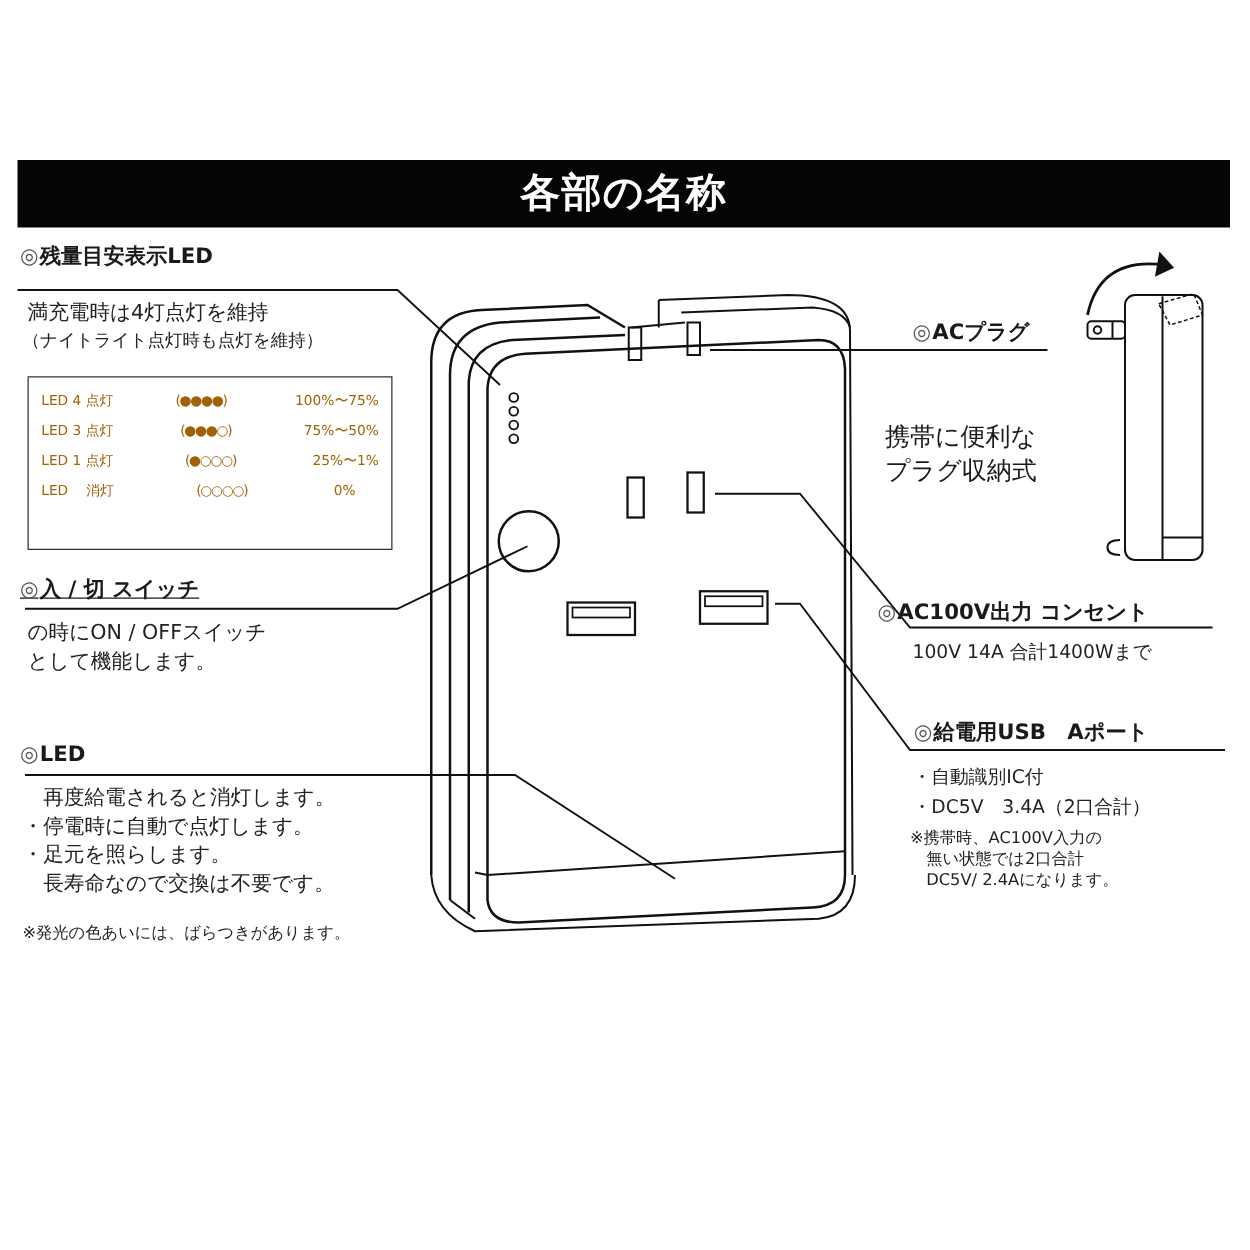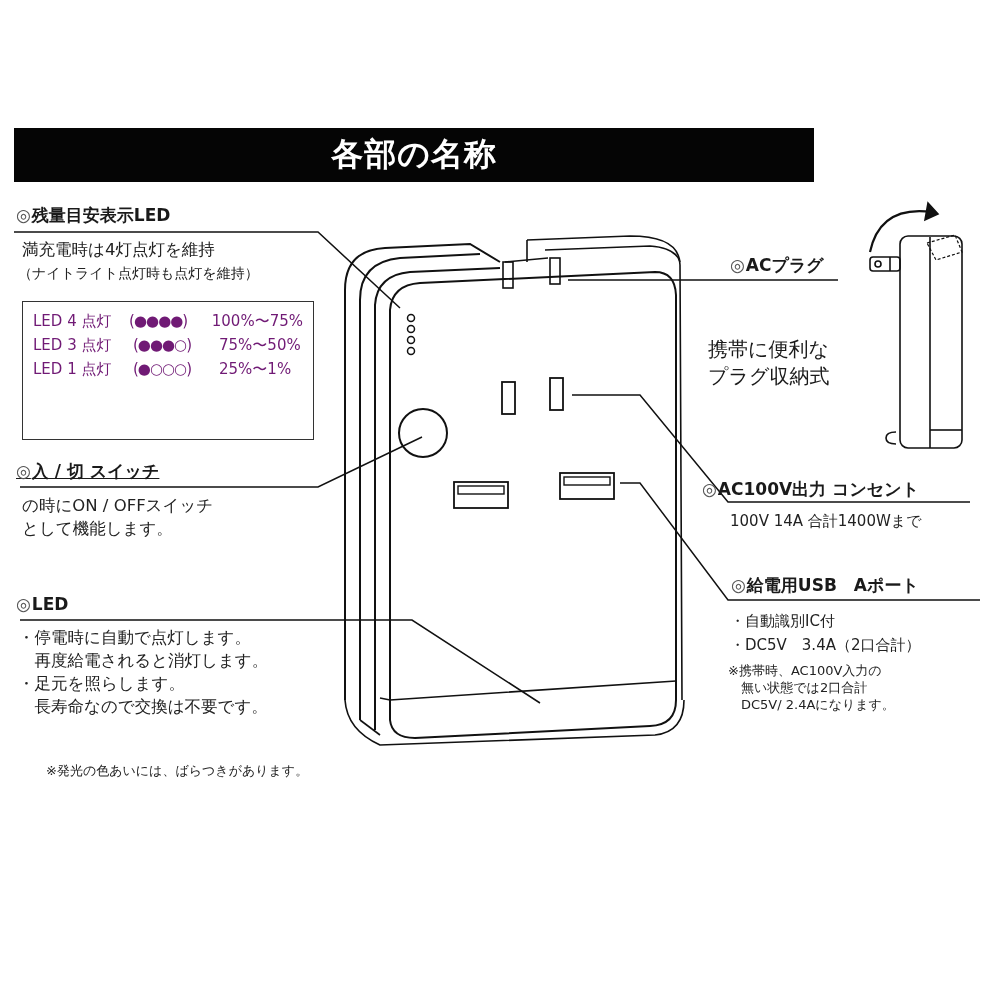--- a/index.html
+++ b/index.html
@@ -1,29 +1,29 @@
 <!DOCTYPE html>
 <html><head>
 <meta charset="utf-8">
 <style>
   html, body { margin: 0; padding: 0; background: #ffffff; }
   body { width: 1000px; height: 1000px; position: relative; overflow: hidden;
          font-family: "DejaVu Sans", sans-serif; color: #1a1a1a; }
-  .title-bar { position: absolute; left: 14px; top: 128px; width: 800px; height: 54px;
+  .title-bar { position: absolute; left: 14px; top: 128px; width: 970px; height: 54px;
                background: #050505; display: flex; align-items: center; justify-content: center; }
   .title-bar span { color: #ffffff; font-size: 32px; font-weight: bold; letter-spacing: 1px; }
   .abs { position: absolute; }
   .heading { font-size: 17px; font-weight: bold; color: #1a1a1a; white-space: nowrap; }
   .heading .mark { font-weight: normal; color: #555; margin-right: 1px; }
   .body-text { font-size: 16.5px; line-height: 23px; color: #222; white-space: nowrap; }
   .small-text { font-size: 14px; line-height: 19px; color: #222; white-space: nowrap; }
   .tiny-text { font-size: 13px; line-height: 17px; color: #222; white-space: nowrap; }
   .led-table { position: absolute; left: 22px; top: 301px; width: 292px; height: 139px;
                border: 1.5px solid #333; box-sizing: border-box; padding: 7px 10px; }
-  .led-row { display: flex; font-size: 15px; line-height: 24px; color: #701a75; white-space: nowrap; }
+  .led-row { display: flex; font-size: 11px; line-height: 24px; color: #a16207; white-space: nowrap; gap: 24px; }
   .led-row .lbl { width: 100px; }
   .led-row .dots { width: 86px; letter-spacing: -1px; }
   .led-row .pct { }
   svg.drawing { position: absolute; left: 0; top: 0; }
 </style>
 </head>
 <body>
 
 <div class="title-bar">
   <span>各部の名称</span>
@@ -84,21 +84,21 @@
     <rect x="870" y="257" width="30" height="14" rx="3"></rect>
     <circle cx="878" cy="264" r="3"></circle>
     <path d="M890 257 L890 271"></path>
     <path d="M896 432 Q886 432 886 438 Q886 444 896 444"></path>
     <path d="M927 243 L955 235 L962 252 L936 260 Z" stroke-dasharray="3 2" stroke-width="1.2"></path>
     <path d="M870 252 Q880 205 932 212" stroke-width="2.2"></path>
     <path d="M928 203 L938 214 L925 220 Z" fill="#111"></path>
   </g>
 </svg>
 
-<div class="abs heading" style="left:16px; top:204px;">
+<div class="abs heading" style="left:16px; top:193px;">
   <span class="mark">◎</span><span>残量目安表示LED</span>
 </div>
 <div class="abs body-text" style="left:22px; top:238px;">満充電時は4灯点灯を維持</div>
 <div class="abs small-text" style="left:18px; top:264px; font-size:14px;">（ナイトライト点灯時も点灯を維持）</div>
 
 <div class="led-table">
   <div class="led-row">
     <span class="lbl">LED 4 点灯</span>
     <span class="dots">(●●●●)</span>
     <span class="pct">100%〜75%</span>
@@ -106,40 +106,45 @@
   <div class="led-row">
     <span class="lbl">LED 3 点灯</span>
     <span class="dots">(●●●○)</span>
     <span class="pct">75%〜50%</span>
   </div>
   <div class="led-row">
     <span class="lbl">LED 1 点灯</span>
     <span class="dots">(●○○○)</span>
     <span class="pct">25%〜1%</span>
   </div>
+  <div class="led-row">
+    <span class="lbl">LED　 消灯</span>
+    <span class="dots">(○○○○)</span>
+    <span class="pct">0%</span>
+  </div>
 </div>
 
 <div class="abs heading" style="left:16px; top:460px;text-decoration:underline;">
   <span class="mark">◎</span><span>入 / 切 スイッチ</span>
 </div>
 <div class="abs body-text" style="left:22px; top:494px;">
   <div>の時にON / OFFスイッチ</div>
   <div>として機能します。</div>
 </div>
 
 <div class="abs heading" style="left:16px; top:594px;">
   <span class="mark">◎</span><span>LED</span>
 </div>
 <div class="abs body-text" style="left:18px; top:626px;">
+  <div>　再度給電されると消灯します。</div>
   <div>・停電時に自動で点灯します。</div>
-  <div>　再度給電されると消灯します。</div>
   <div>・足元を照らします。</div>
   <div>　長寿命なので交換は不要です。</div>
 </div>
-<div class="abs tiny-text" style="left:18px; top:762px;margin-left:28px;">※発光の色あいには、ばらつきがあります。</div>
+<div class="abs tiny-text" style="left:18px; top:738px;">※発光の色あいには、ばらつきがあります。</div>
 
 <div class="abs heading" style="left:730px; top:254px;">
   <span class="mark">◎</span><span>ACプラグ</span>
 </div>
 <div class="abs" style="left:708px; top:336px; font-size:20px; line-height:27px; white-space:nowrap;">
   <div>携帯に便利な</div>
   <div>プラグ収納式</div>
 </div>
 
 <div class="abs heading" style="left:702px; top:478px;">

